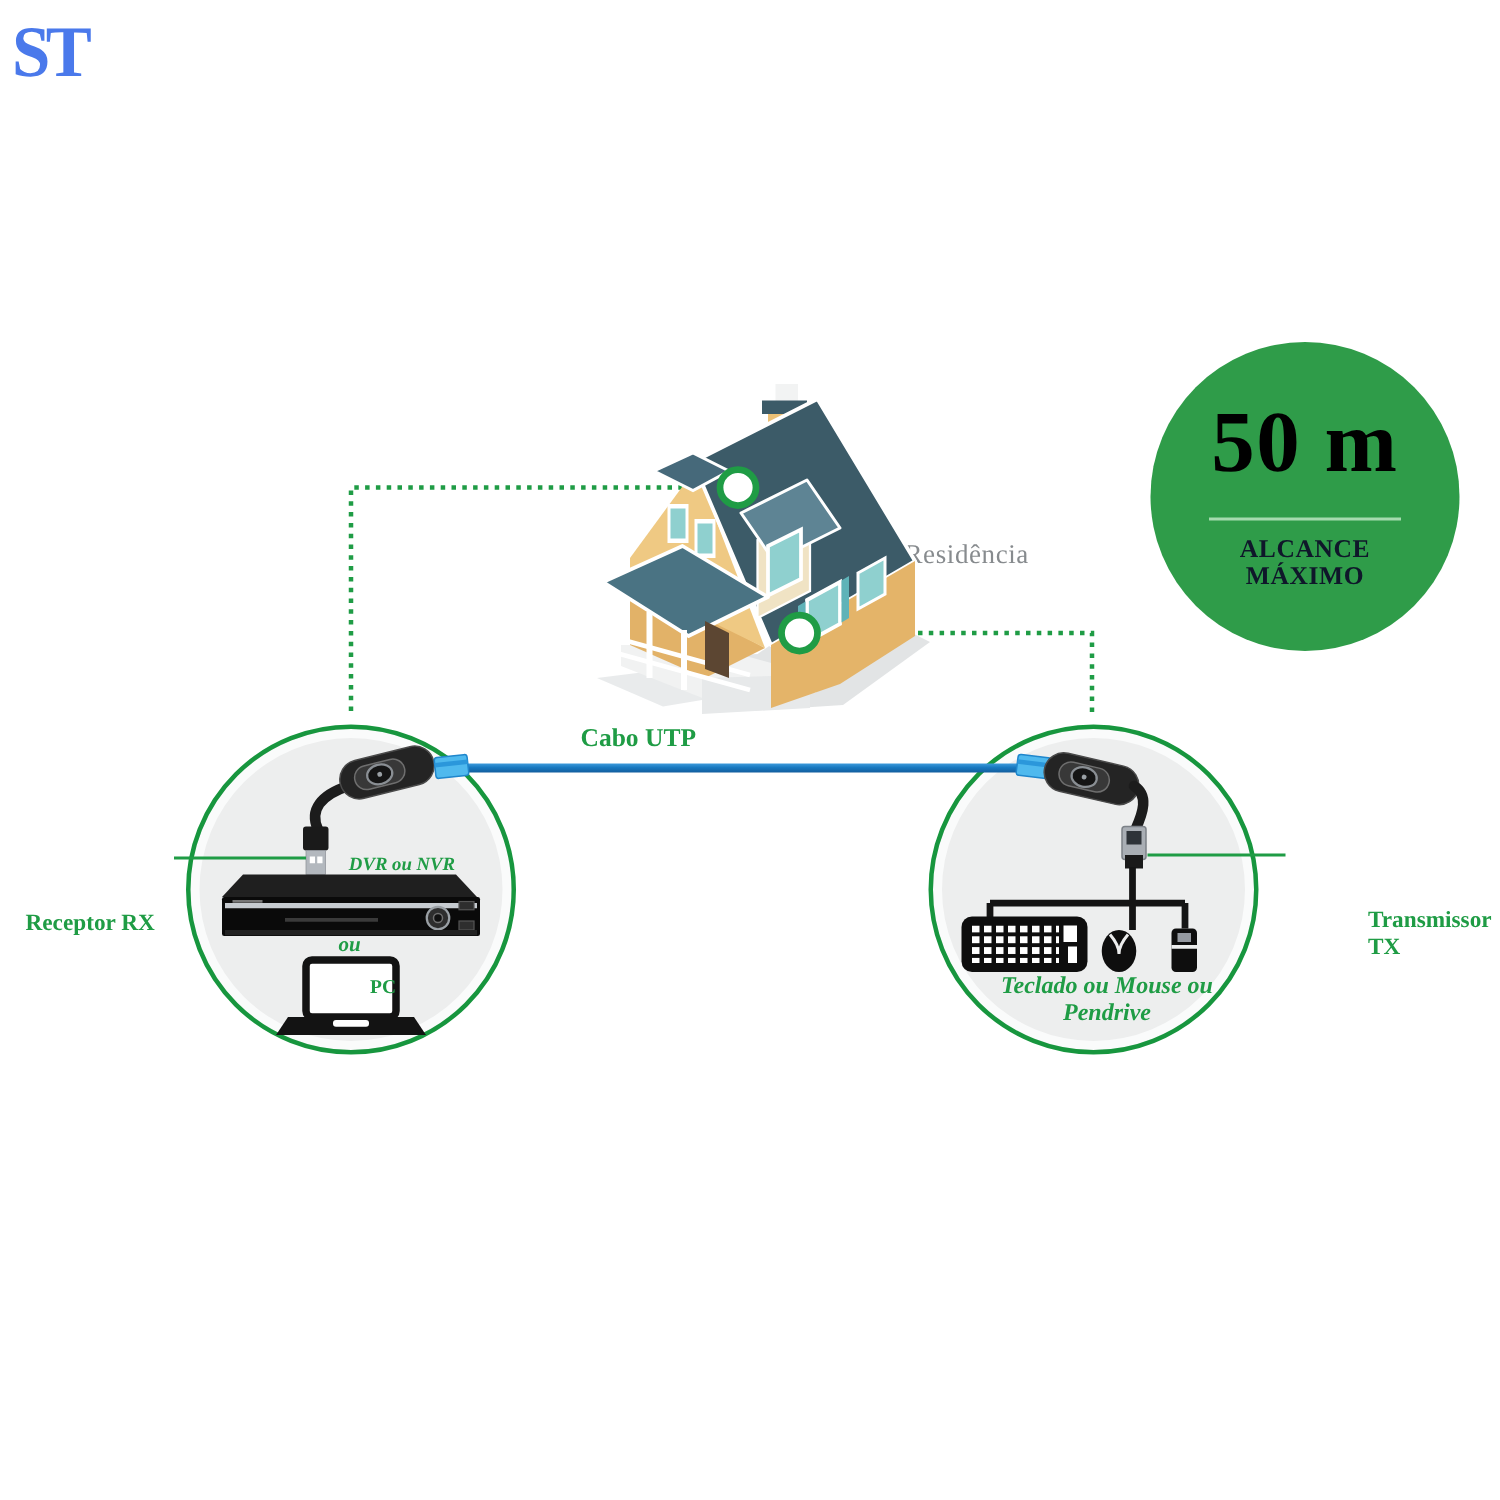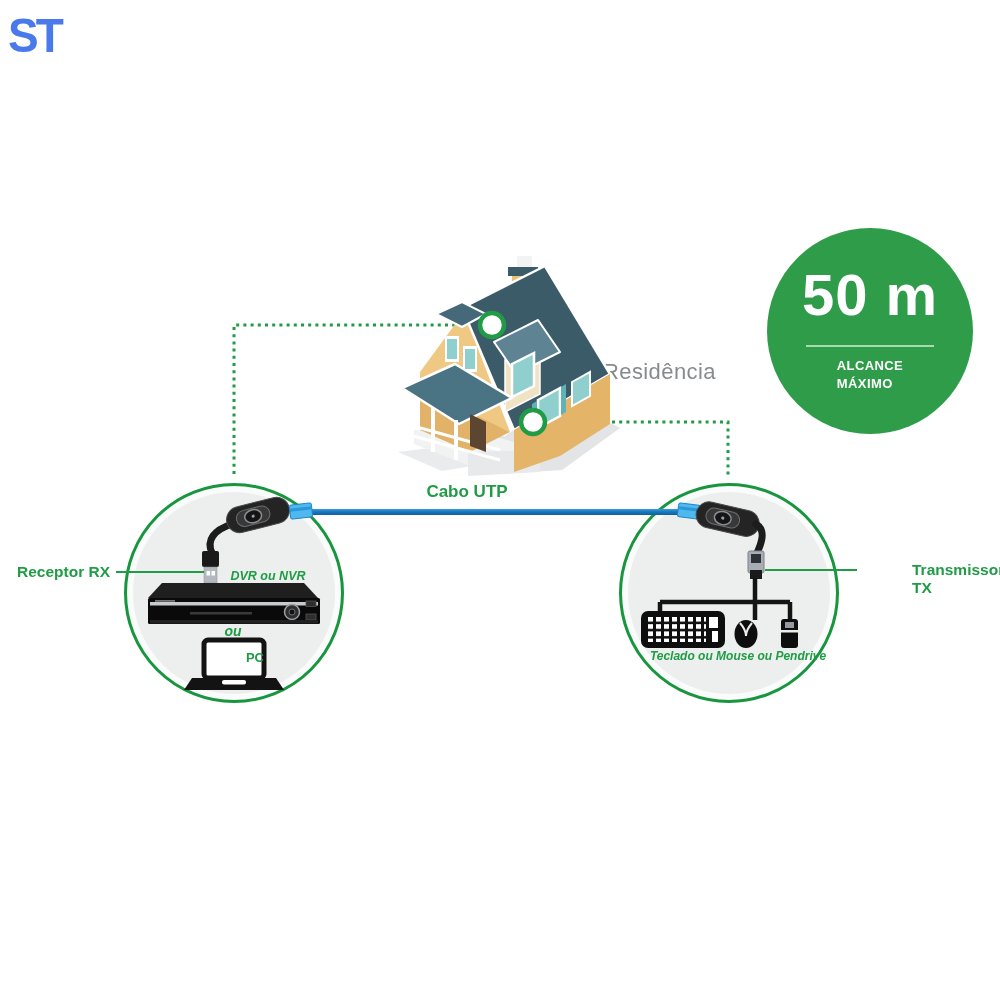--- a/index.html
+++ b/index.html
@@ -1,59 +1,59 @@
 <!DOCTYPE html>
 <html style="--green: #1F9C45; --circle_border: #17963E; --circle_fill: #EDEEEE; --badge_green: #2F9C49; --cable_blue: #1879C0; --gray_text: #878B8E; --logo_blue: #4A79EB;"><head>
 <meta charset="utf-8">
 <style>
   html,body{margin:0;padding:0;background:#fff;}
   .canvas{position:relative;width:1000px;height:1000px;background:#fff;overflow:hidden;
-          font-family:Liberation Sans, sans-serif;}
+          font-family:Liberation Serif, serif;}
   svg{position:absolute;left:0;top:0;}
 
   .logo{position:absolute;left:8px;top:8px;font-size:46px;font-weight:bold;
         color:var(--logo_blue);letter-spacing:-3px;transform:scaleY(1.05);}
 
   
   .badge{position:absolute;left:767px;top:228px;width:206px;height:206px;border-radius:50%;
          background:var(--badge_green);display:flex;flex-direction:column;align-items:center;}
-  .badge-distance{color:#ffffff;font-size:58px;line-height:1;margin-top:38px;font-weight:bold;letter-spacing:1px;}
+  .badge-distance{color:#000000;font-size:58px;line-height:1;margin-top:38px;font-weight:bold;letter-spacing:1px;}
   .badge-divider{width:128px;height:2px;background:#A6DBAF;margin-top:21px;}
-  .badge-caption{color:#ffffff;font-weight:bold;font-size:13px;line-height:18px;
-                 text-align:left;margin-top:10px;letter-spacing:.4px;}
+  .badge-caption{color:#0f172a;font-weight:bold;font-size:17px;line-height:18px;
+                 text-align:center;margin-top:10px;letter-spacing:.4px;}
 
   
   .device-circle{position:absolute;top:483px;width:220px;height:220px;border-radius:50%;
                  background:var(--circle_fill);border:3px solid var(--circle_border);
                  box-sizing:border-box;box-shadow:inset 0 0 0 6px #FAFBFB;}
   .circle-left{left:124px;}
   .circle-right{left:619px;}
 
   
   .cable-bar{position:absolute;left:298px;top:509px;width:392px;height:6px;border-radius:3px;
              background:linear-gradient(#3D9BDC 0%, var(--cable_blue) 45%, #135E9E 100%);z-index:3;}
 
   .txt{position:absolute;}
   .green{color:var(--green);}
   .gray{color:var(--gray_text);}
-  .residencia{left:603px;top:359px;font-size:22px;letter-spacing:.4px;}
-  .cabo-utp{left:387px;top:482px;width:160px;text-align:center;font-size:17px;font-weight:bold;z-index:5;}
+  .residencia{left:603px;top:359px;font-size:18px;letter-spacing:.4px;}
+  .cabo-utp{left:387px;top:482px;width:160px;font-size:17px;font-weight:bold;z-index:5;}
   .specs{left:362px;top:518px;width:210px;text-align:center;font-size:17px;line-height:20px;z-index:5;}
-  .side-label{font-size:15.5px;font-weight:bold;z-index:5;}
+  .side-label{font-size:15.5px;font-weight:bold;z-index:5;margin-top:44px;}
   .receptor{left:17px;top:563px;}
   .transmissor{left:912px;top:561px;}
   .llink{position:absolute;height:2px;background:var(--green);z-index:5;}
   .llink-left{left:116px;top:571px;width:88px;}
   .llink-right{left:765px;top:569px;width:92px;}
   .dvr-label{left:211px;top:569px;width:114px;text-align:center;font-size:12.5px;
              font-weight:bold;font-style:italic;z-index:6;}
   .ou-label{left:219px;top:623px;width:28px;text-align:center;font-size:14px;
             font-weight:bold;font-style:italic;z-index:6;}
   .pc-label{left:206px;top:650px;width:58px;text-align:right;font-size:13px;font-weight:bold;z-index:6;}
-  .teclado-label{left:638px;top:649px;width:200px;text-align:center;font-size:12px;
+  .teclado-label{left:638px;top:649px;width:200px;text-align:center;font-size:16px;
                  font-weight:bold;font-style:italic;z-index:6;}
   .scene{z-index:1;}
   .devices{z-index:4;}
 </style>
 </head>
 <body>
 
 <div class="canvas">
 
   <div class="logo">ST</div>

